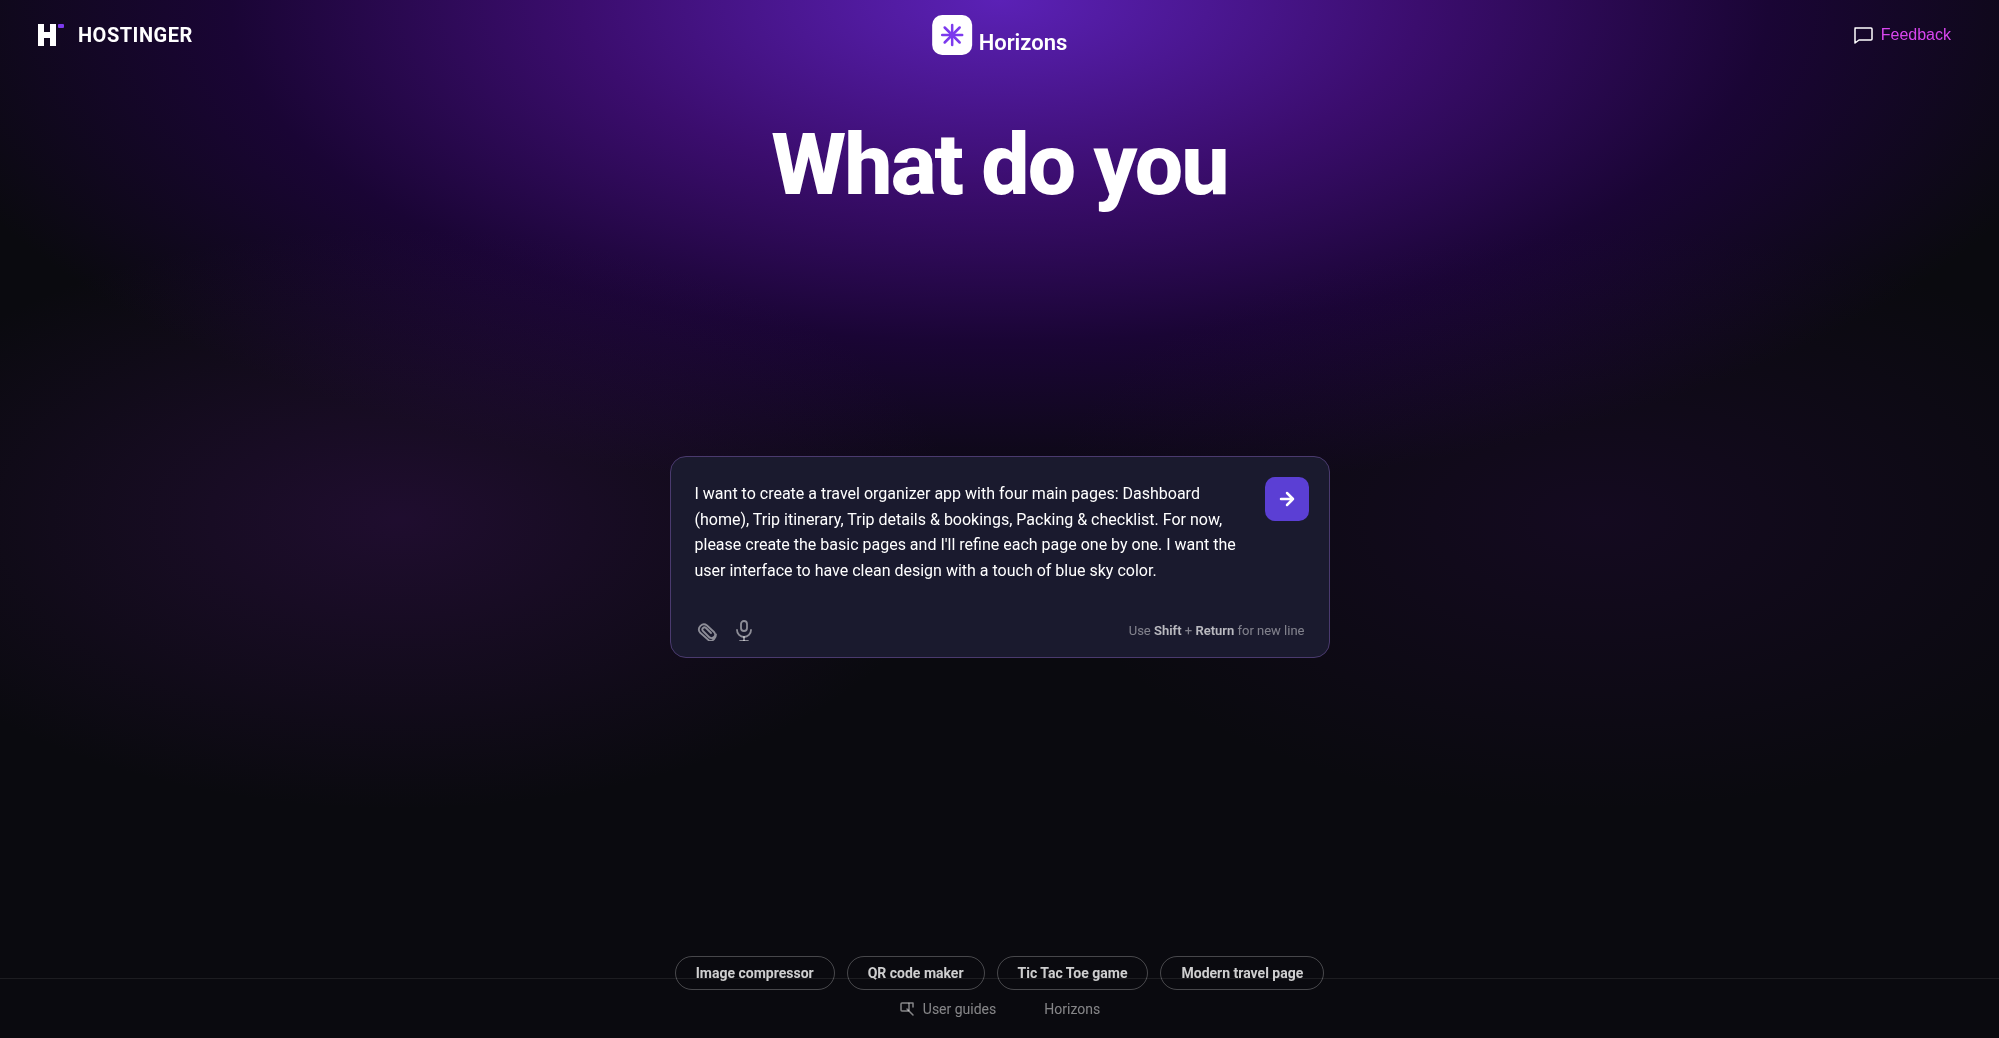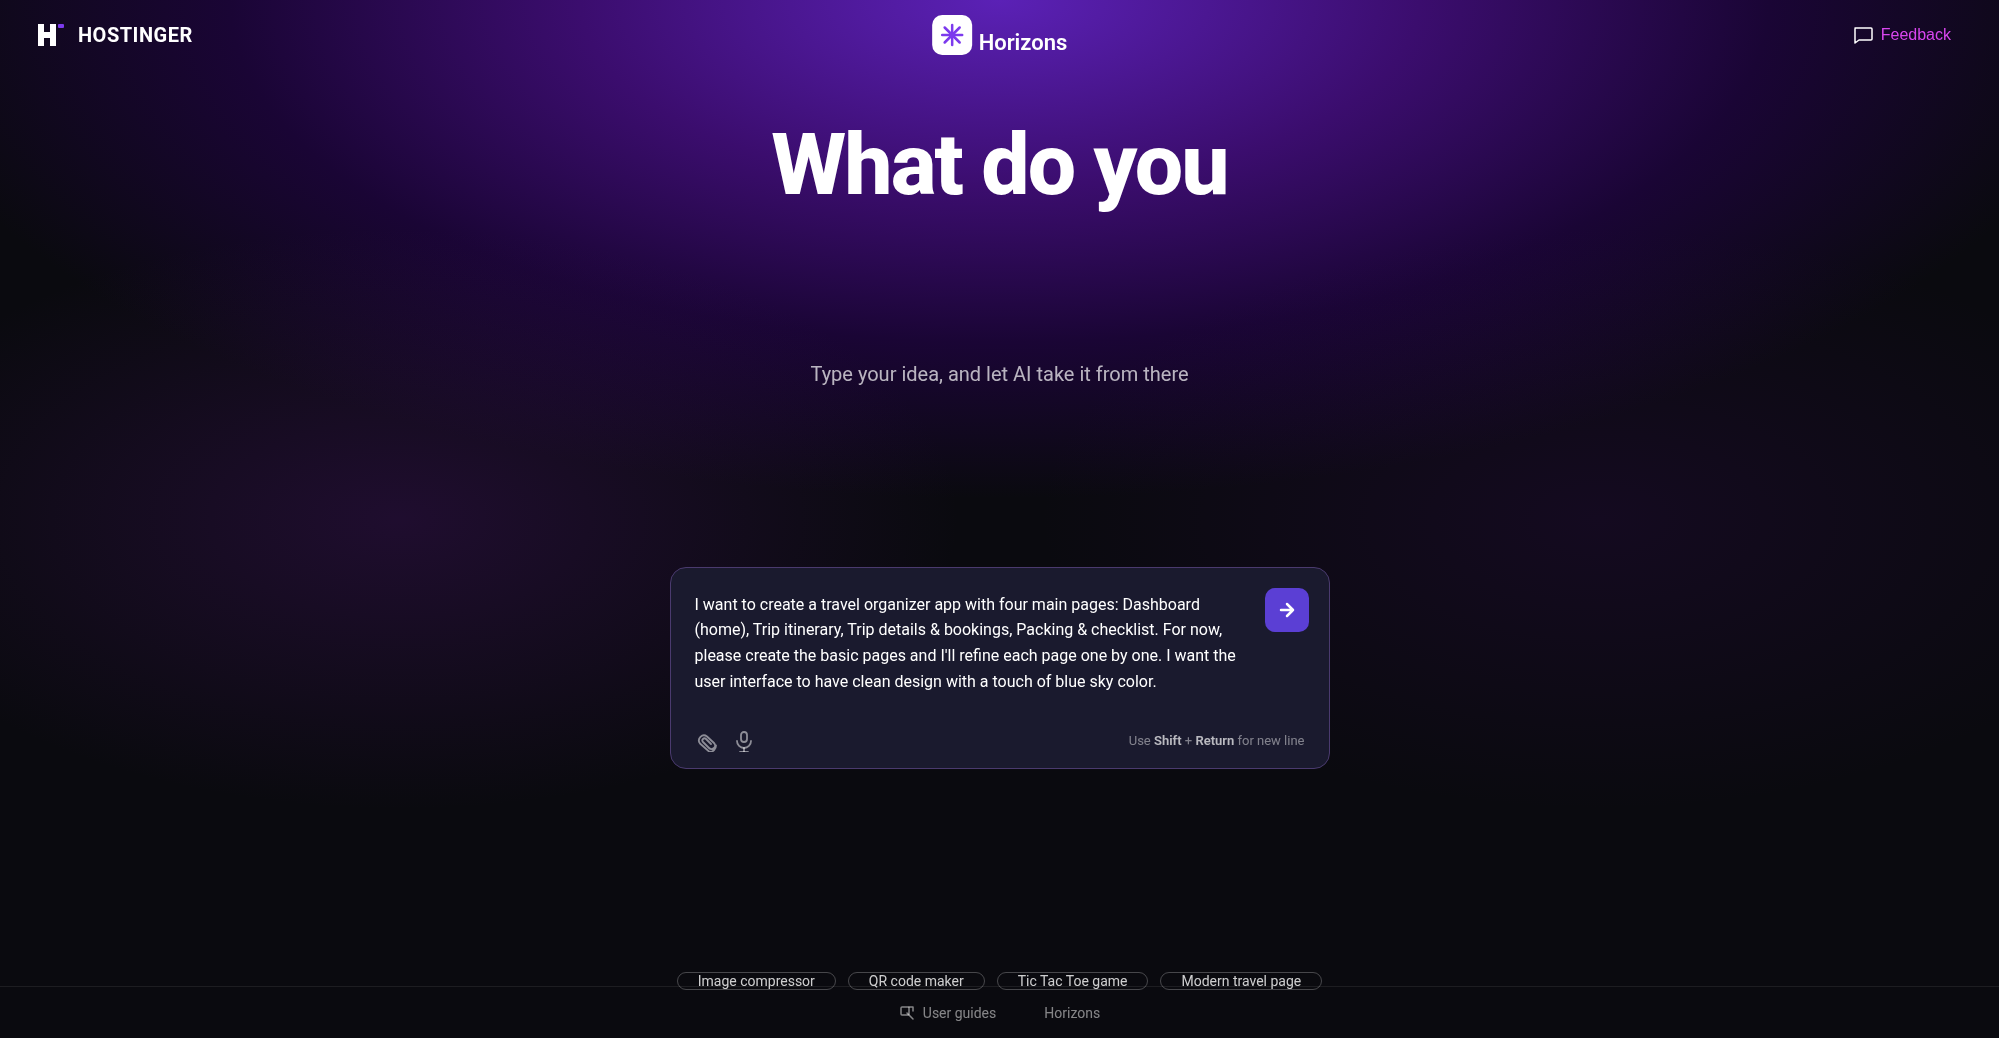--- a/index.html
+++ b/index.html
@@ -224,36 +224,36 @@
       flex-wrap: wrap;
       justify-content: center;
       margin-bottom: 48px;
     }
 
     .chip {
       background: transparent;
       border: 1.5px solid rgba(255,255,255,0.25);
       border-radius: 999px;
       color: rgba(255,255,255,0.8);
-      padding: 0 20px;
+      padding: 8px 20px;
       font-size: 14px;
-      font-weight: 400;
+      font-weight: 700;
       cursor: pointer;
       font-family: inherit;
       transition: border-color 0.2s;
       margin-top: 40px;
     }
 
     
     .bottom-bar {
       position: absolute;
       bottom: 0;
       left: 0;
       right: 0;
-      height: 52px;
+      height: 60px;
       display: flex;
       align-items: center;
       justify-content: center;
       gap: 48px;
       z-index: 10;
       border-top: 1px solid rgba(255,255,255,0.08);
     }
 
     .bottom-link {
       display: flex;
@@ -310,21 +310,20 @@
     <span>Feedback</span>
   </button>
 </header>
 
 <main class="main">
 
   <h1 class="headline">
     <span>What do you</span><br>
   </h1>
 
-  <p class="subtitle">Type your idea, and let AI take it from there</p>
 
   <div class="input-container">
     <textarea class="prompt-textarea" placeholder="Type your idea here..." style="">I want to create a travel organizer app with four main pages: Dashboard (home), Trip itinerary, Trip details &amp; bookings, Packing &amp; checklist. For now, please create the basic pages and I'll refine each page one by one. I want the user interface to have clean design with a touch of blue sky color.</textarea>
 
     <button class="submit-btn">
       <svg viewBox="0 0 20 20" fill="none" stroke="white" stroke-width="2.5" stroke-linecap="round" stroke-linejoin="round">
         <path d="M4 10h12M10 4l6 6-6 6"></path>
       </svg>
     </button>
 

